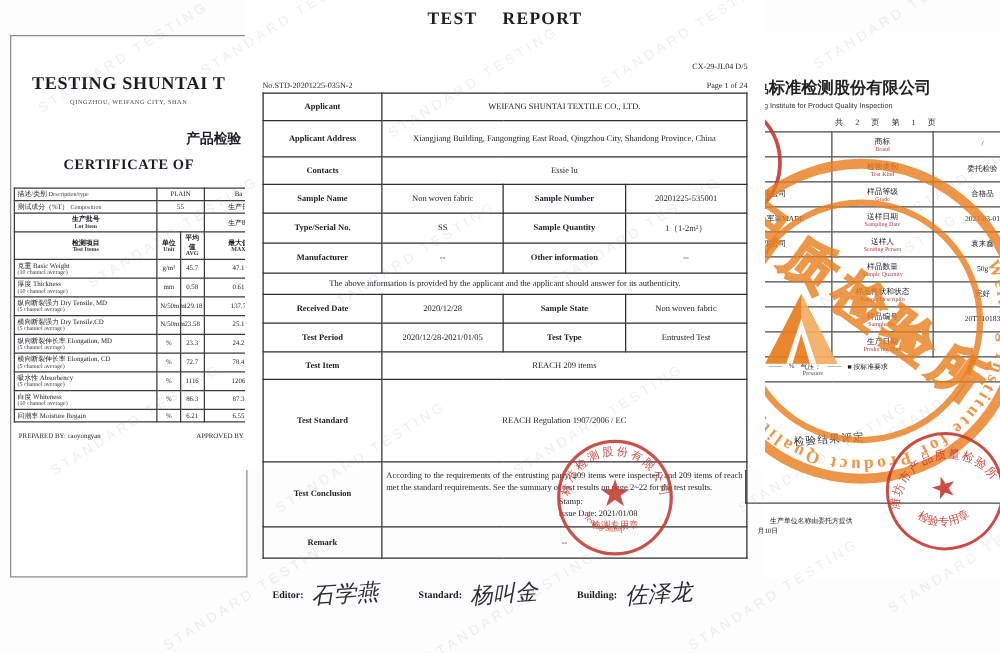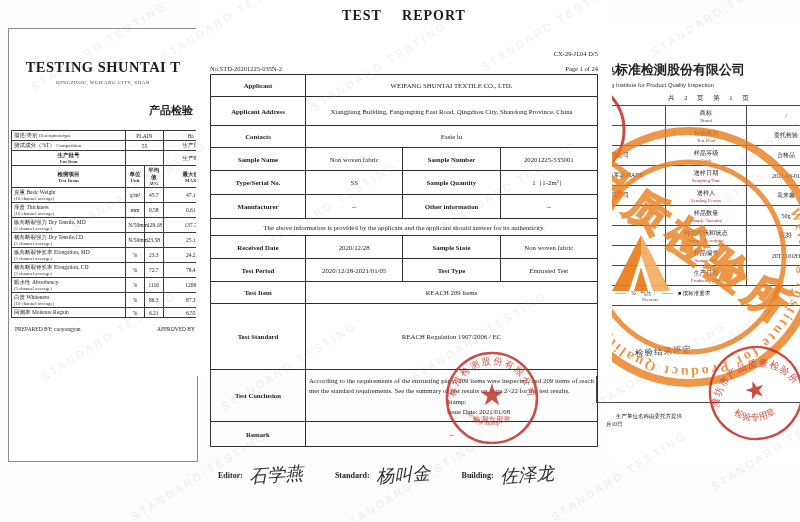--- a/index.html
+++ b/index.html
@@ -64,20 +64,21 @@
       letter-spacing:7px;transform:rotate(36deg);transform-origin:0 0;color:transparent;
       -webkit-text-stroke:2px rgba(233,125,28,.8);white-space:nowrap;pointer-events:none;}
 </style>
 </head>
 <body>
 
 <div class="page" id="left-page">
   <div class="ltitle">TESTING SHUNTAI T</div>
   <div class="lsub">QINGZHOU, WEIFANG CITY, SHAN</div>
   <div class="lcn">产品检验</div>
+  <div class="lcert">CERTIFICATE OF</div>
 
   <table class="ltab">
     <tbody>
         <tr>
       <td class="c0">
         <span>描述/类别</span>
         <span class="cellsub">Description/type</span>
       </td>
       <td class="c1" colspan="2" style="text-align:center">PLAIN</td>
       <td class="c3">Ba</td>

